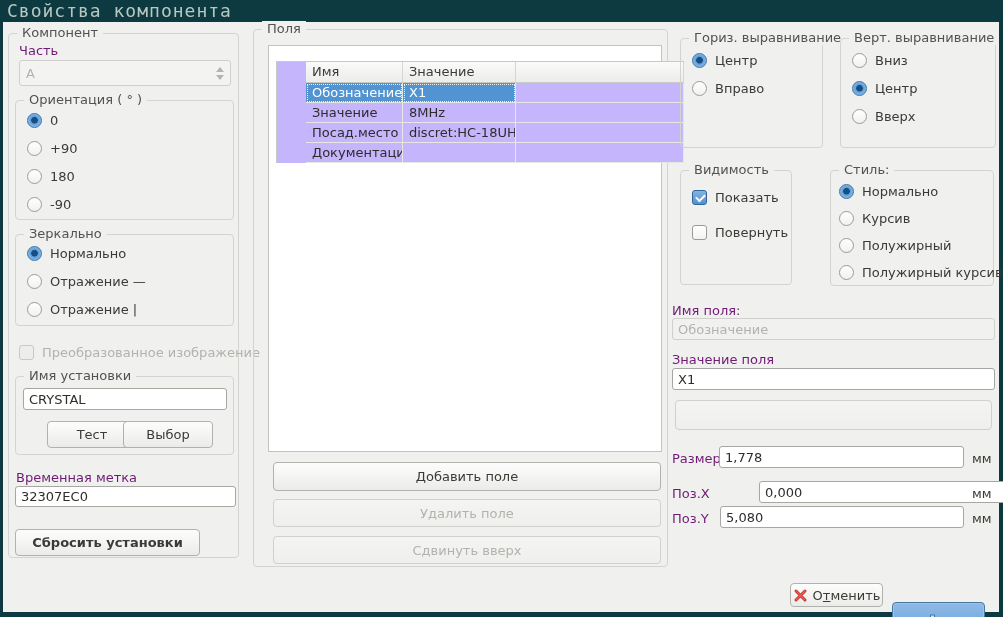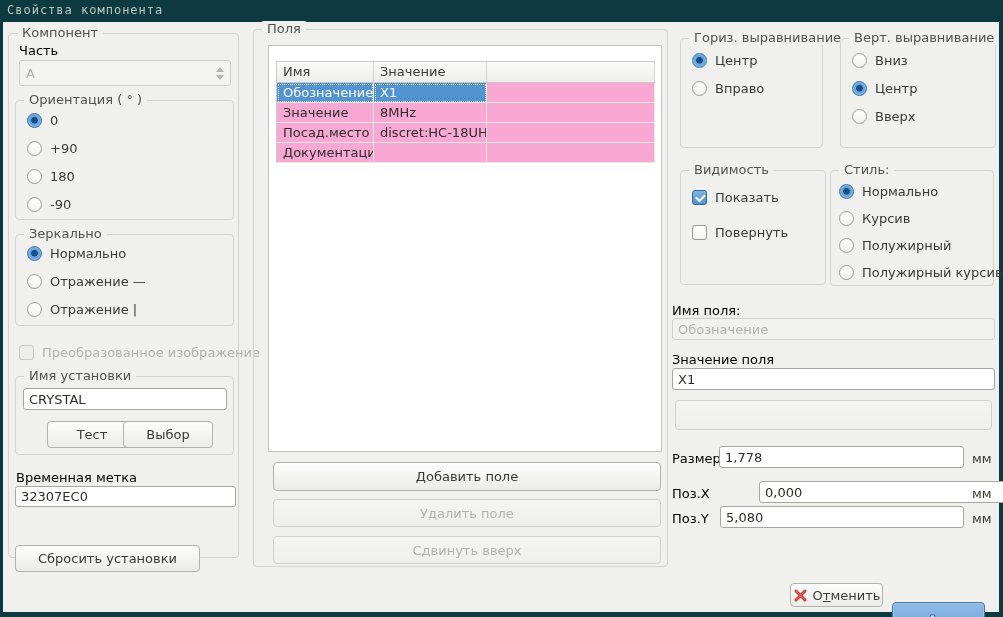--- a/index.html
+++ b/index.html
@@ -5,21 +5,21 @@
   html,body{margin:0;padding:0;}
   body{
     width:1003px;height:617px;overflow:hidden;position:relative;
     font-family:"DejaVu Sans","Liberation Sans",sans-serif;font-size:13px;color:#3a3a36;
     background:#0d3a41;
   }
   .titlebar{
     position:absolute;left:0;top:0;width:1003px;height:22px;
     background:#0d3a41;color:#b9c7c1;
     font-family:"DejaVu Sans Mono","Liberation Mono",monospace;
-    font-size:12px;line-height:21px;padding-left:7px;letter-spacing:1px;box-sizing:border-box;
+    font-size:18px;line-height:21px;padding-left:7px;letter-spacing:1px;box-sizing:border-box;
   }
   .dialog{
     position:absolute;left:3px;top:22px;width:996px;height:590px;
     background:#f0f0ee;
   }
   
   .group{position:absolute;border:1px solid #d3d3cf;border-radius:4px;box-sizing:border-box;}
   .glabel{position:absolute;top:-9px;left:8px;background:#f0f0ee;padding:0 5px;color:#52524e;white-space:nowrap;}
   
   .choice-row{display:flex;align-items:center;gap:8px;height:18px;padding-left:11px;cursor:default;}
@@ -53,29 +53,29 @@
   .btn{position:absolute;box-sizing:border-box;display:flex;align-items:center;justify-content:center;gap:5px;
     border:1px solid #b1b1ad;border-radius:4px;background:linear-gradient(#fdfdfd,#ebebe9);
     color:#3a3a36;cursor:default;white-space:nowrap;}
   .btn.dis{color:#b2b2ae;background:linear-gradient(#f4f4f2,#efefed);border-color:#d0d0cc;}
   .btn.primary{background:linear-gradient(#8fbae7,#649fd7);border:1px solid #49799f;color:#24455f;
     box-shadow:0 0 0 1px #9cc2e8 inset;}
   .mn{text-decoration:underline;}
   
   .table-panel{position:absolute;box-sizing:border-box;background:#ffffff;border:1px solid #c3c3bf;}
   .fgrid{position:absolute;left:7px;top:15px;display:grid;grid-template-columns:97px 113px 168px;
-    border-top:1px solid #c9c9c5;border-left:1px solid #c9c9c5;background:#f9a8d4;}
+    border-top:1px solid #c9c9c5;border-left:1px solid #c9c9c5;background:#c4b5fd;padding-left:29px;}
   .hcell{height:21px;line-height:20px;padding-left:6px;box-sizing:border-box;
     background:linear-gradient(#fafaf9,#ececea);border-right:1px solid #d5d5d2;border-bottom:1px solid #c9c9c5;
     color:#3a3a36;overflow:hidden;}
   .cell{height:20px;line-height:19px;padding-left:6px;box-sizing:border-box;
     border-right:1px solid #e6e6e3;border-bottom:1px solid #e6e6e3;color:#2d2d2b;overflow:hidden;white-space:nowrap;}
   .cell.sel{background:#5294d2;color:#ffffff;outline:1px dotted #eaf2fa;outline-offset:-2px;}
   
-  .lab{position:absolute;white-space:nowrap;color:#000000;text-align:center;}
+  .lab{position:absolute;white-space:nowrap;color:#701a75;text-align:center;}
   .unit{position:absolute;color:#3a3a36;}
 </style>
 </head>
 <body>
 
 <div class="titlebar">
   <span>Свойства компонента</span>
 </div>
 
 <div class="dialog">
@@ -144,21 +144,21 @@
         <span>Тест</span>
       </div>
       <div class="btn" style="left:107px;top:44px;width:90px;height:27px;">
         <span>Выбор</span>
       </div>
     </div>
 
     <span class="lab" style="left:7px;top:436px;">Временная метка</span>
     <input class="tinput" style="left: 6px; top: 452px; width: 221px; height: 21px;" value="32307EC0">
 
-    <div class="btn" style="left:6px;top:511px;width:185px;height:27px;">
+    <div class="btn" style="left:6px;top:495px;width:185px;height:27px;font-weight:bold;">
       <span>Сбросить установки</span>
     </div>
   </div>
 
   <div class="group" style="left:250px;top:7px;width:415px;height:538px;">
     <span class="glabel">Поля</span>
 
     <div class="table-panel" style="left:14px;top:15px;width:394px;height:407px;">
       <div class="fgrid">
         <div class="hcell">Имя</div>
@@ -219,21 +219,21 @@
         <span class="radio checked"></span>
         <span class="rlabel">Центр</span>
       </div>
       <div class="choice-row">
         <span class="radio"></span>
         <span class="rlabel">Вверх</span>
       </div>
     </div>
   </div>
 
-  <div class="group" style="left:677px;top:148px;width:146px;height:115px;">
+  <div class="group" style="left:677px;top:148px;width:112px;height:115px;">
     <span class="glabel">Видимость</span>
     <div class="choice-col" style="padding-top:17px;gap:17px;">
       <div class="choice-row">
         <span class="checkbox checked"></span>
         <span class="rlabel">Показать</span>
       </div>
       <div class="choice-row">
         <span class="checkbox"></span>
         <span class="rlabel">Повернуть</span>
       </div>

